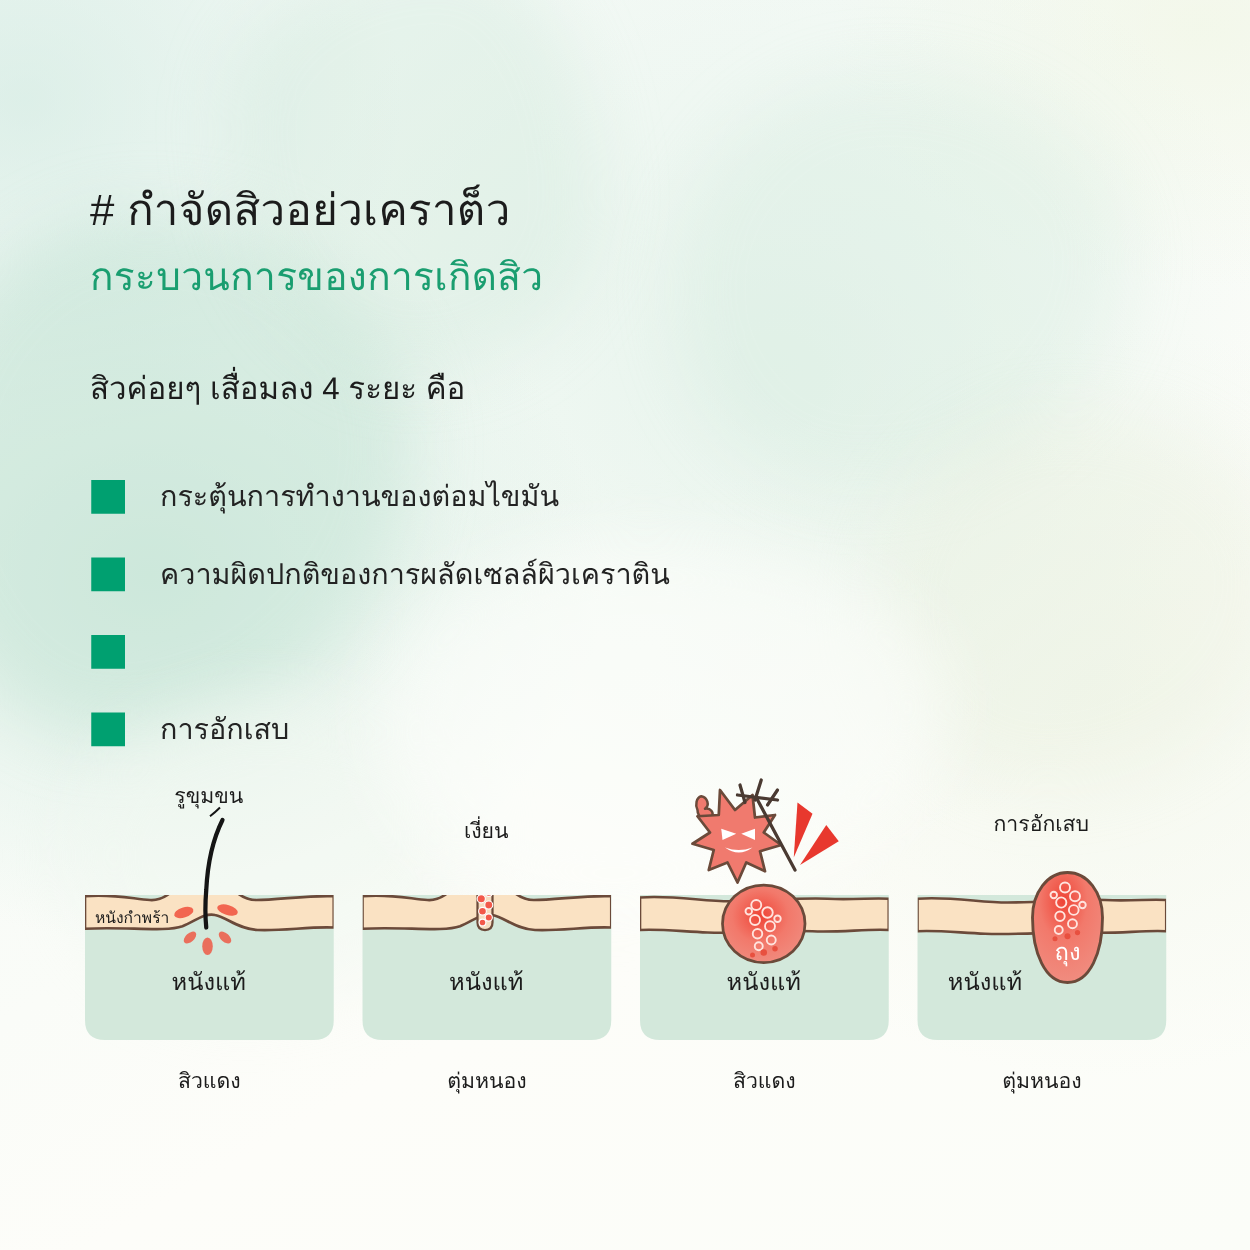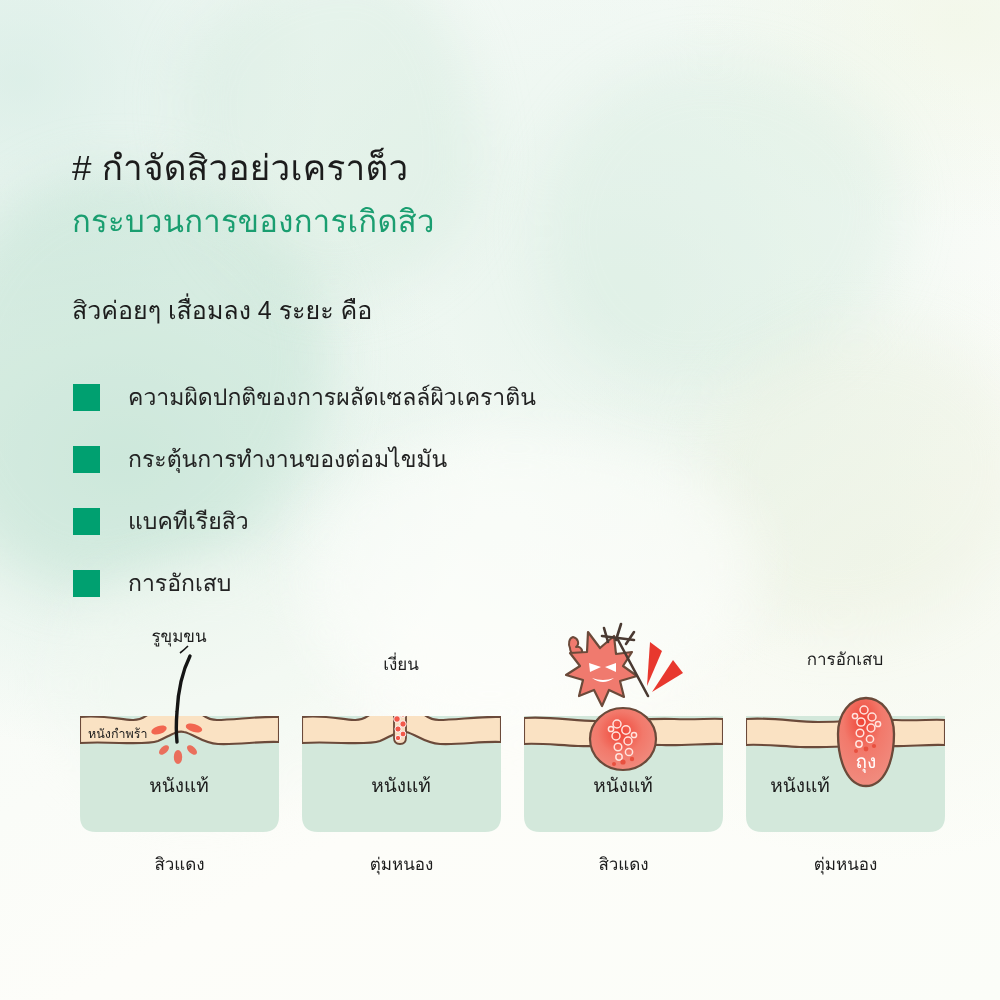--- a/index.html
+++ b/index.html
@@ -87,21 +87,21 @@
   }
   .bullet-label {
     margin-left: 28px;
     font-size: 23px;
     color: #232323;
     white-space: nowrap;
   }
 
   .panels {
     position: absolute;
-    left: 72px;
+    left: 60px;
     top: 620px;
     width: 890px;
     height: 270px;
   }
   .panel {
     position: absolute;
     top: 0;
     width: 215px;
     height: 270px;
   }
@@ -130,29 +130,28 @@
 
   <div class="content">
 
     <div class="headline-1"># กำจัดสิวอย่วเคราต็ว</div>
     <div class="headline-2">กระบวนการของการเกิดสิว</div>
     <div class="subhead">สิวค่อยๆ เสื่อมลง 4 ระยะ คือ</div>
 
     <div class="bullets">
       <div class="bullet-row">
         <span class="bullet-square"></span>
-        <span class="bullet-label">ความผิดปกติของการผลัดเซลล์ผิวเคราติน</span>
+        <span class="bullet-label">กระตุ้นการทำงานของต่อมไขมัน</span>
       </div>
       <div class="bullet-row">
         <span class="bullet-square"></span>
-        <span class="bullet-label">กระตุ้นการทำงานของต่อมไขมัน</span>
+        <span class="bullet-label">ความผิดปกติของการผลัดเซลล์ผิวเคราติน</span>
       </div>
       <div class="bullet-row">
         <span class="bullet-square"></span>
-        <span class="bullet-label">แบคทีเรียสิว</span>
       </div>
       <div class="bullet-row">
         <span class="bullet-square"></span>
         <span class="bullet-label">การอักเสบ</span>
       </div>
     </div>
 
     <div class="panels">
 
       <div class="panel" style="left:0px;">

